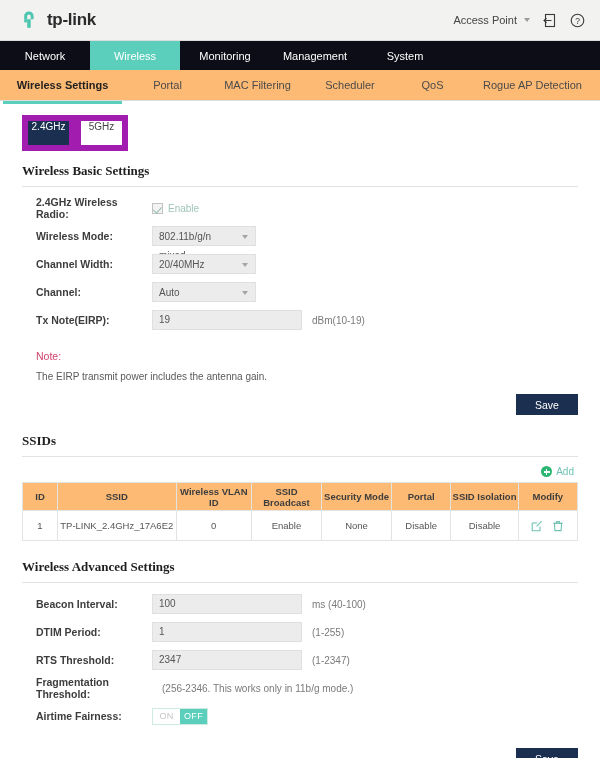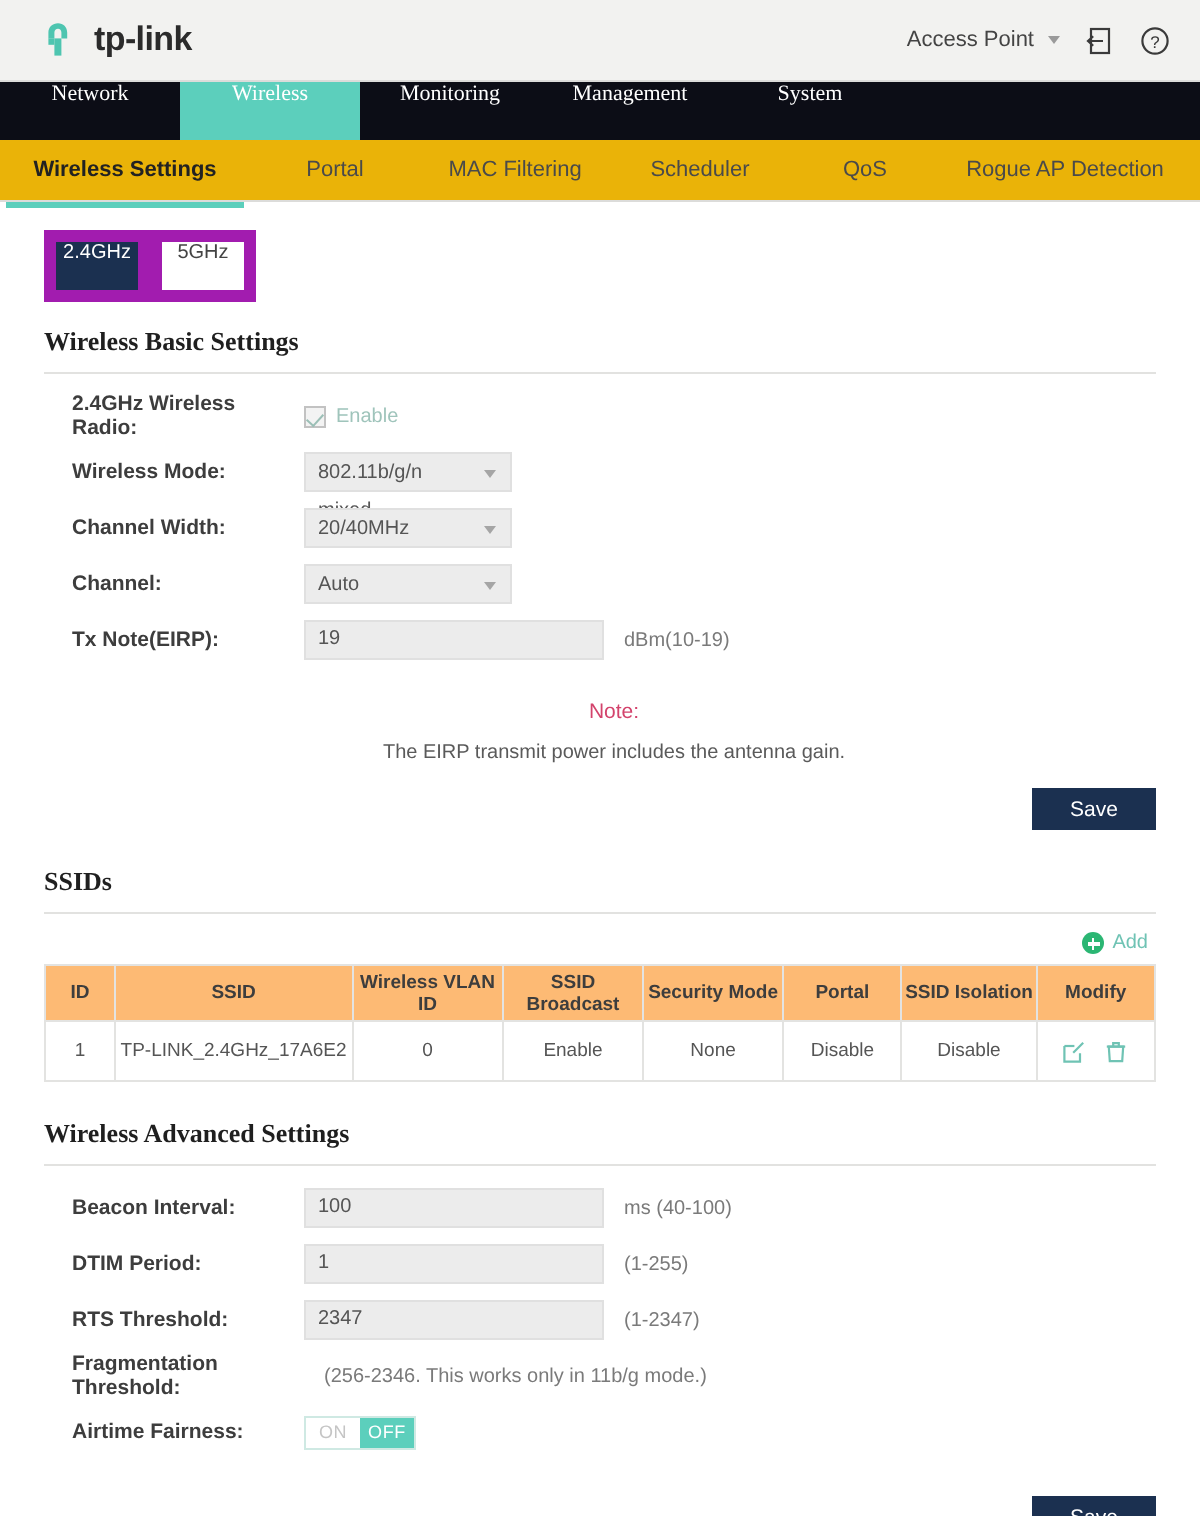--- a/index.html
+++ b/index.html
@@ -39,32 +39,31 @@
 
   
   .mainnav {
     height: 29px;
     background: #0c0d16;
     display: flex;
     align-items: stretch;
   }
   .mainnav-item {
     width: 90px;
-    display: flex; align-items: flex-start; justify-content: center;
+    display: flex; align-items: center; justify-content: center;
     color: #ffffff;
     font-size: 11px;
     cursor: pointer;
-    font-family: Liberation Serif, serif;
   }
   .mainnav-item.active { background: #5ccfbc; color: #ffffff; }
 
   
   .subnav {
     height: 31px;
-    background: #eab308;
+    background: #fdba74;
     border-bottom: 1px solid #dcdcda;
     display: flex;
     align-items: stretch;
     position: relative;
   }
   .subnav-item {
     display: flex; align-items: center; justify-content: center;
     font-size: 11px;
     color: #4a4a4a;
     cursor: pointer;
@@ -169,21 +168,21 @@
   .toggle span {
     flex: 1;
     display: flex; align-items: center; justify-content: center;
     font-size: 9px;
     letter-spacing: 0.3px;
   }
   .toggle .on { background: #ffffff; color: #c5c5c5; }
   .toggle .off { background: #5ccfbc; color: #ffffff; }
 
   
-  .note { padding: 12px 0 0 14px; text-align: center; }
+  .note { padding: 12px 0 0 14px; }
   .note-title { color: #d3436c; font-size: 10.5px; margin-bottom: 9px; }
   .note-body { color: #5a5a5a; font-size: 10px; }
 
   
   .save-row { display: flex; justify-content: flex-end; padding-top: 12px; }
   .save-btn {
     width: 62px; height: 21px;
     background: #1b3050;
     color: #ffffff;
     font-size: 10.5px;

